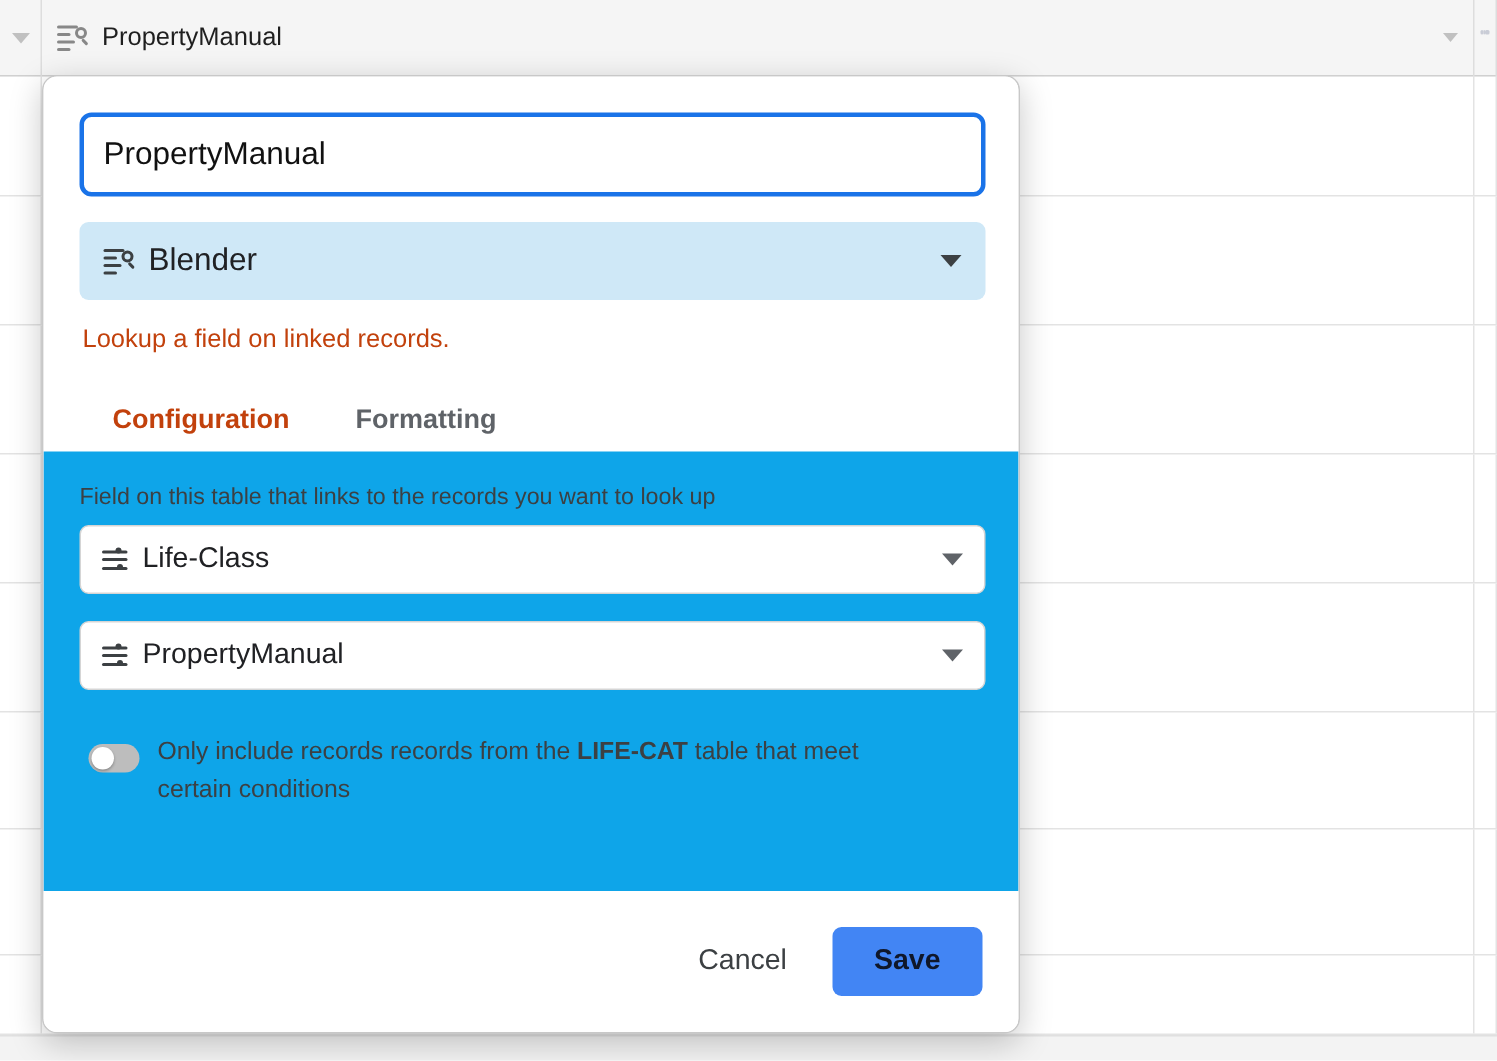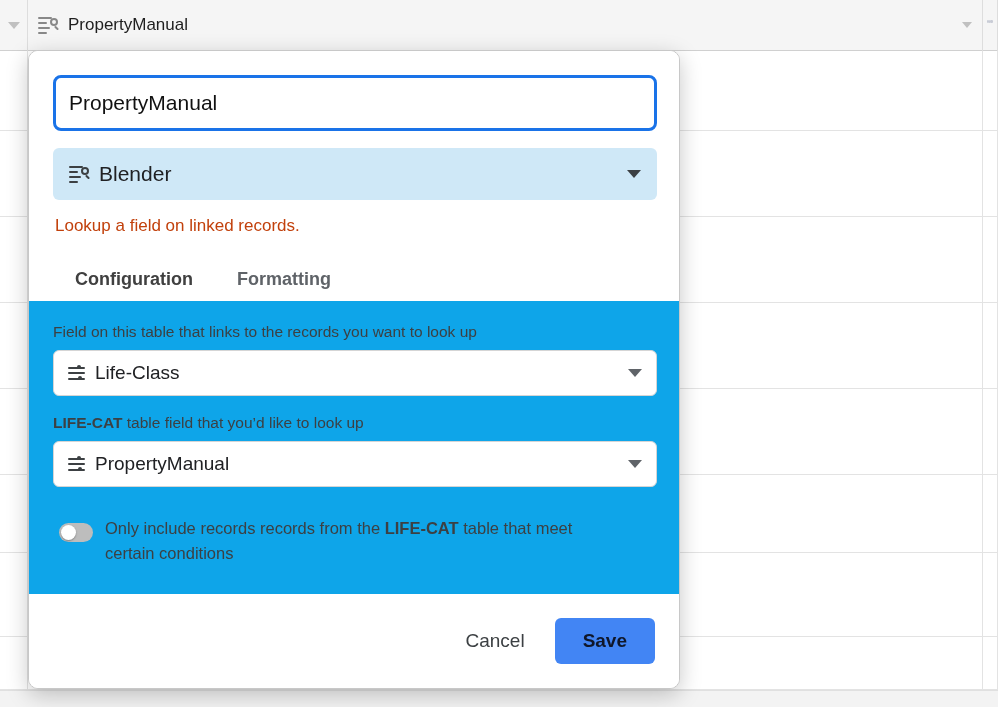--- a/index.html
+++ b/index.html
@@ -134,21 +134,21 @@
   .desc {
     margin-top: 16px; padding-left: 2px;
     font-size: 17px; color: #c2410c;
   }
 
   .tabs { margin-top: 22px; display: flex; padding-left: 0; }
   .tab {
     font-size: 18px; padding: 11px 22px;
     color: #5f6368; cursor: pointer; border-radius: 7px 7px 0 0;
   }
-  .tab.active { background: #ffffff; color: #404040; font-weight: bold; }
+  .tab.active { background: #ffffff; color: #c2410c; font-weight: bold; }
   .tab.inactive { background: transparent; font-weight: bold; }
 
   .panel {
     background: #0ea5e9;
     flex: 1;
     padding: 22px 24px 20px 24px;
     position: relative;
   }
   .panel-label { font-size: 15.5px; color: #3c4043; margin-bottom: 9px; }
   .panel-label b { font-weight: bold; }
@@ -340,23 +340,20 @@
         <i></i>
           <i></i>
           <i></i>
           <u class="a"></u>
           <u class="b"></u>
       </span>
       <span class="fs-label">Life-Class</span>
       <span class="caret"></span>
     </div>
 
-    <div class="panel-label">
-      <b>LIFE-CAT</b><span> table field that you’d like to look up</span>
-    </div>
 
     <div class="field-select">
       <span class="field-ico">
         <i></i>
           <i></i>
           <i></i>
           <u class="a"></u>
           <u class="b"></u>
       </span>
       <span class="fs-label">PropertyManual</span>

